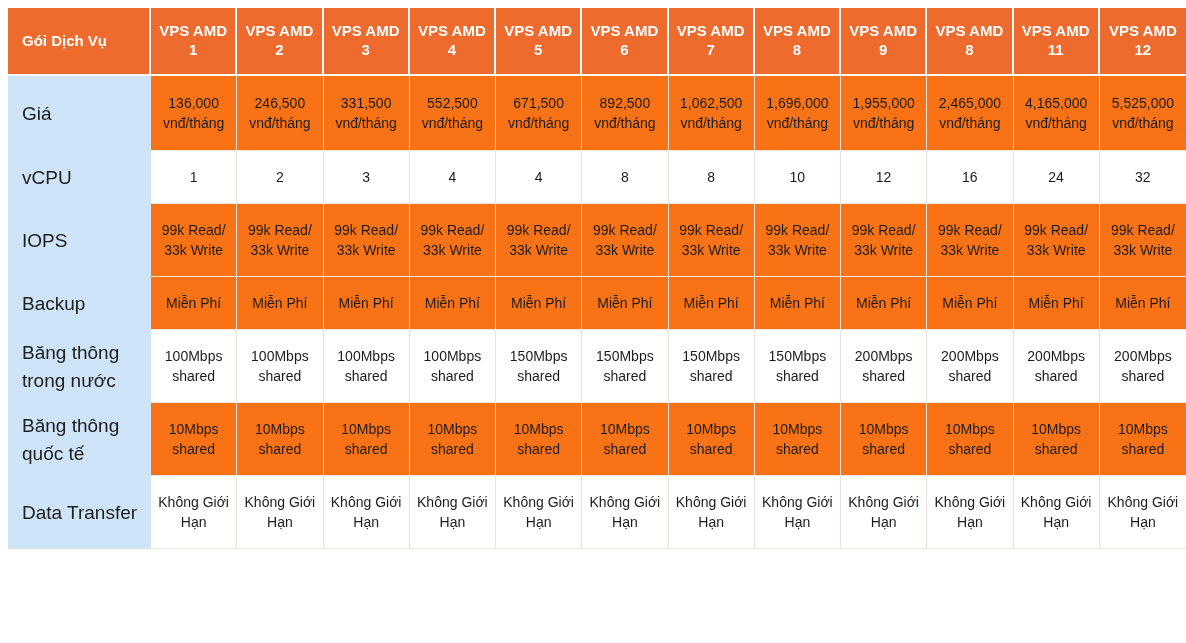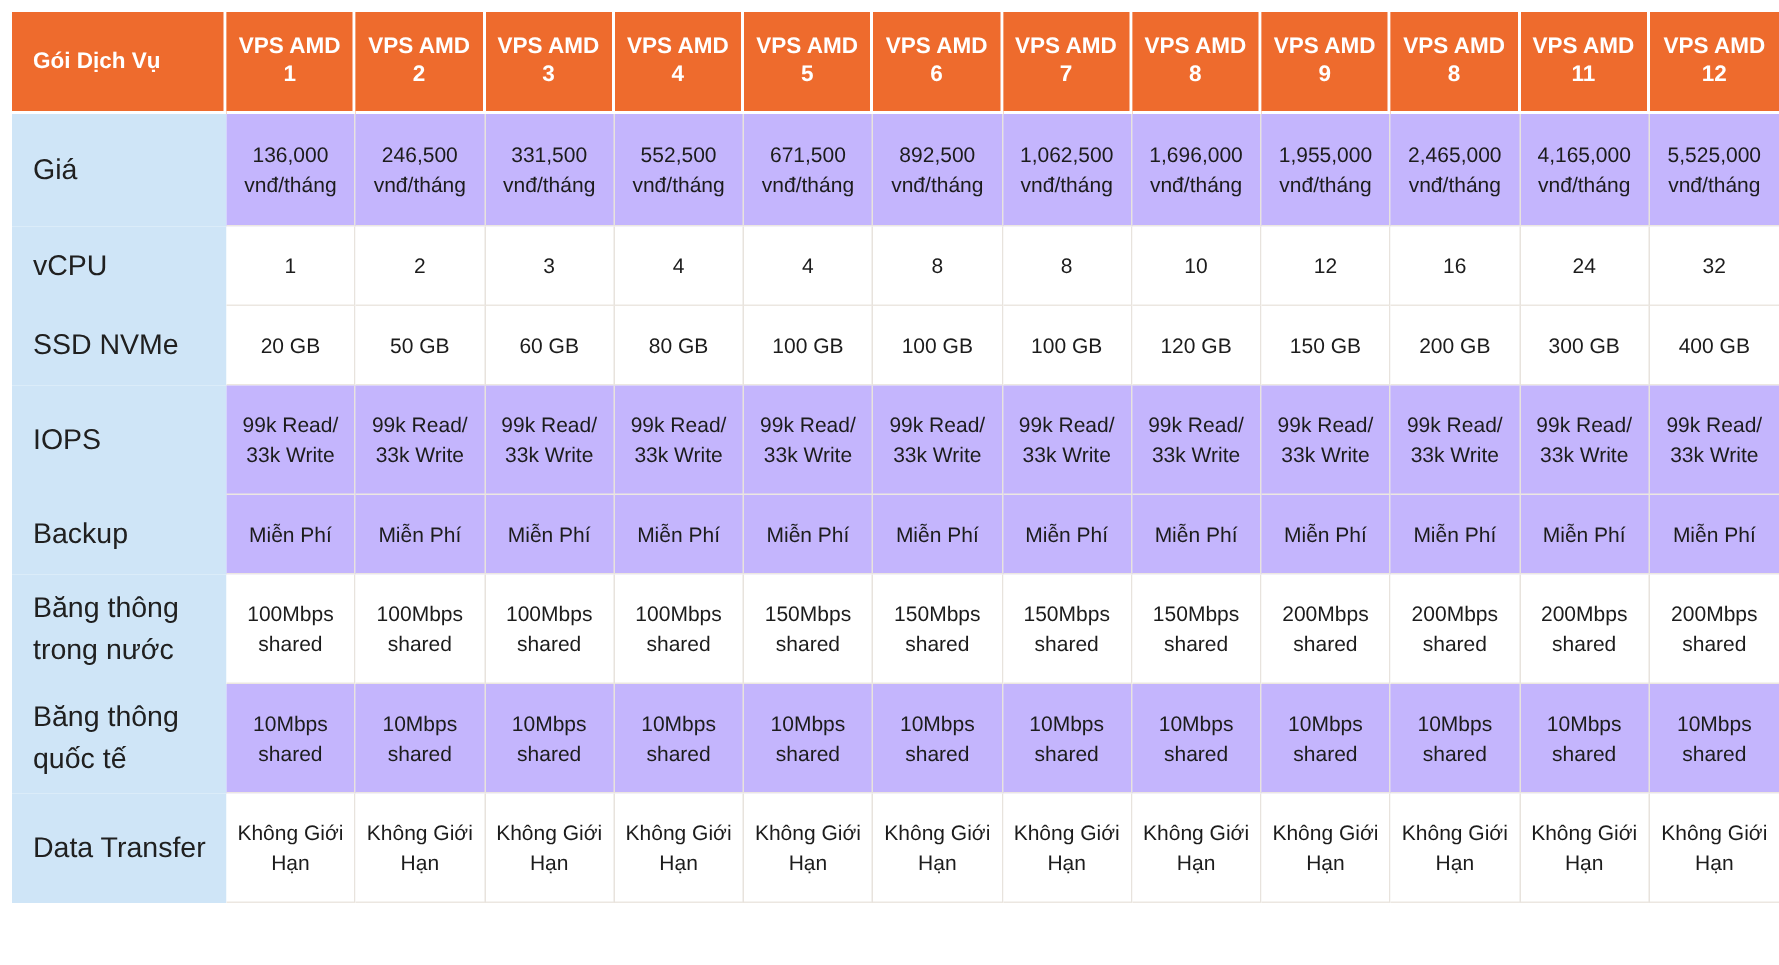--- a/index.html
+++ b/index.html
@@ -61,21 +61,21 @@
     font-size:14px;
     color:#1c1c1c;
     text-align:center;
     vertical-align:middle;
     line-height:1.45;
     padding:6px 3px;
     border-right:1px solid #e8e3dd;
     border-bottom:1px solid #ece7e1;
   }
   td.cell:last-child{border-right:none;}
-  tr.tint td.cell{background:#c4b5fd;}
+  tr.tint td.cell{background:#f97316;}
   tr.plain td.cell{background:#ffffff;}
 
   
   tr.r-price td{height:62px;}
   tr.r-one td{height:40px;}
   tr.r-two td{height:60px;}
 </style>
 </head>
 <body>
 
@@ -122,35 +122,20 @@
           <td class="cell">4</td>
           <td class="cell">4</td>
           <td class="cell">8</td>
           <td class="cell">8</td>
           <td class="cell">10</td>
           <td class="cell">12</td>
           <td class="cell">16</td>
           <td class="cell">24</td>
           <td class="cell">32</td>
         </tr>
-        <tr class="plain r-one">
-          <td class="rowlabel">SSD NVMe</td>
-          <td class="cell">20 GB</td>
-          <td class="cell">50 GB</td>
-          <td class="cell">60 GB</td>
-          <td class="cell">80 GB</td>
-          <td class="cell">100 GB</td>
-          <td class="cell">100 GB</td>
-          <td class="cell">100 GB</td>
-          <td class="cell">120 GB</td>
-          <td class="cell">150 GB</td>
-          <td class="cell">200 GB</td>
-          <td class="cell">300 GB</td>
-          <td class="cell">400 GB</td>
-        </tr>
         <tr class="tint r-two">
           <td class="rowlabel">IOPS</td>
           <td class="cell">99k Read/ 33k Write</td>
           <td class="cell">99k Read/ 33k Write</td>
           <td class="cell">99k Read/ 33k Write</td>
           <td class="cell">99k Read/ 33k Write</td>
           <td class="cell">99k Read/ 33k Write</td>
           <td class="cell">99k Read/ 33k Write</td>
           <td class="cell">99k Read/ 33k Write</td>
           <td class="cell">99k Read/ 33k Write</td>

